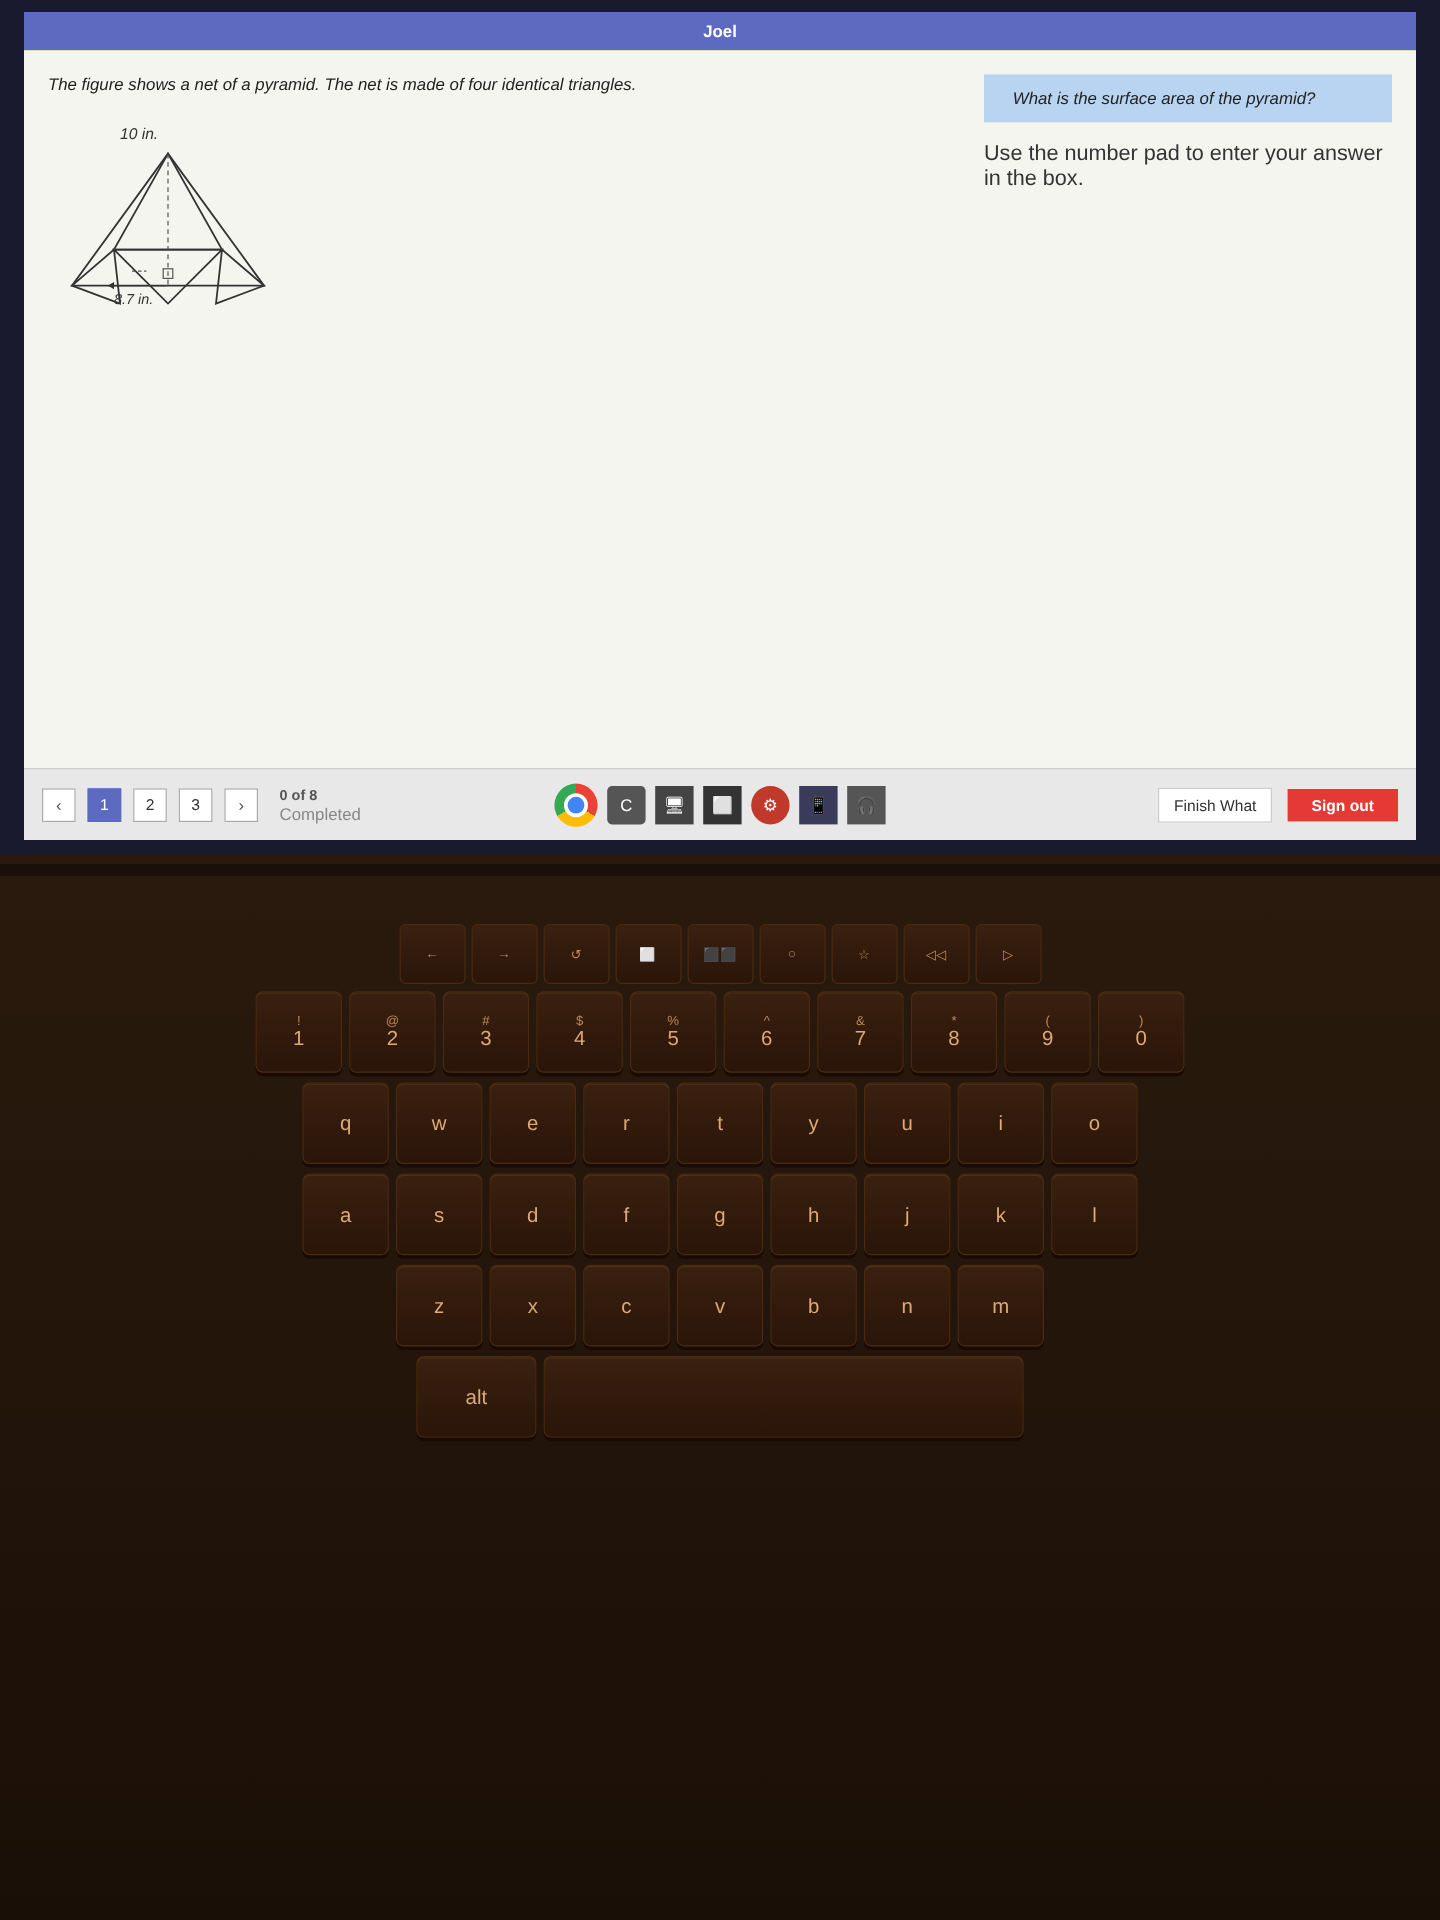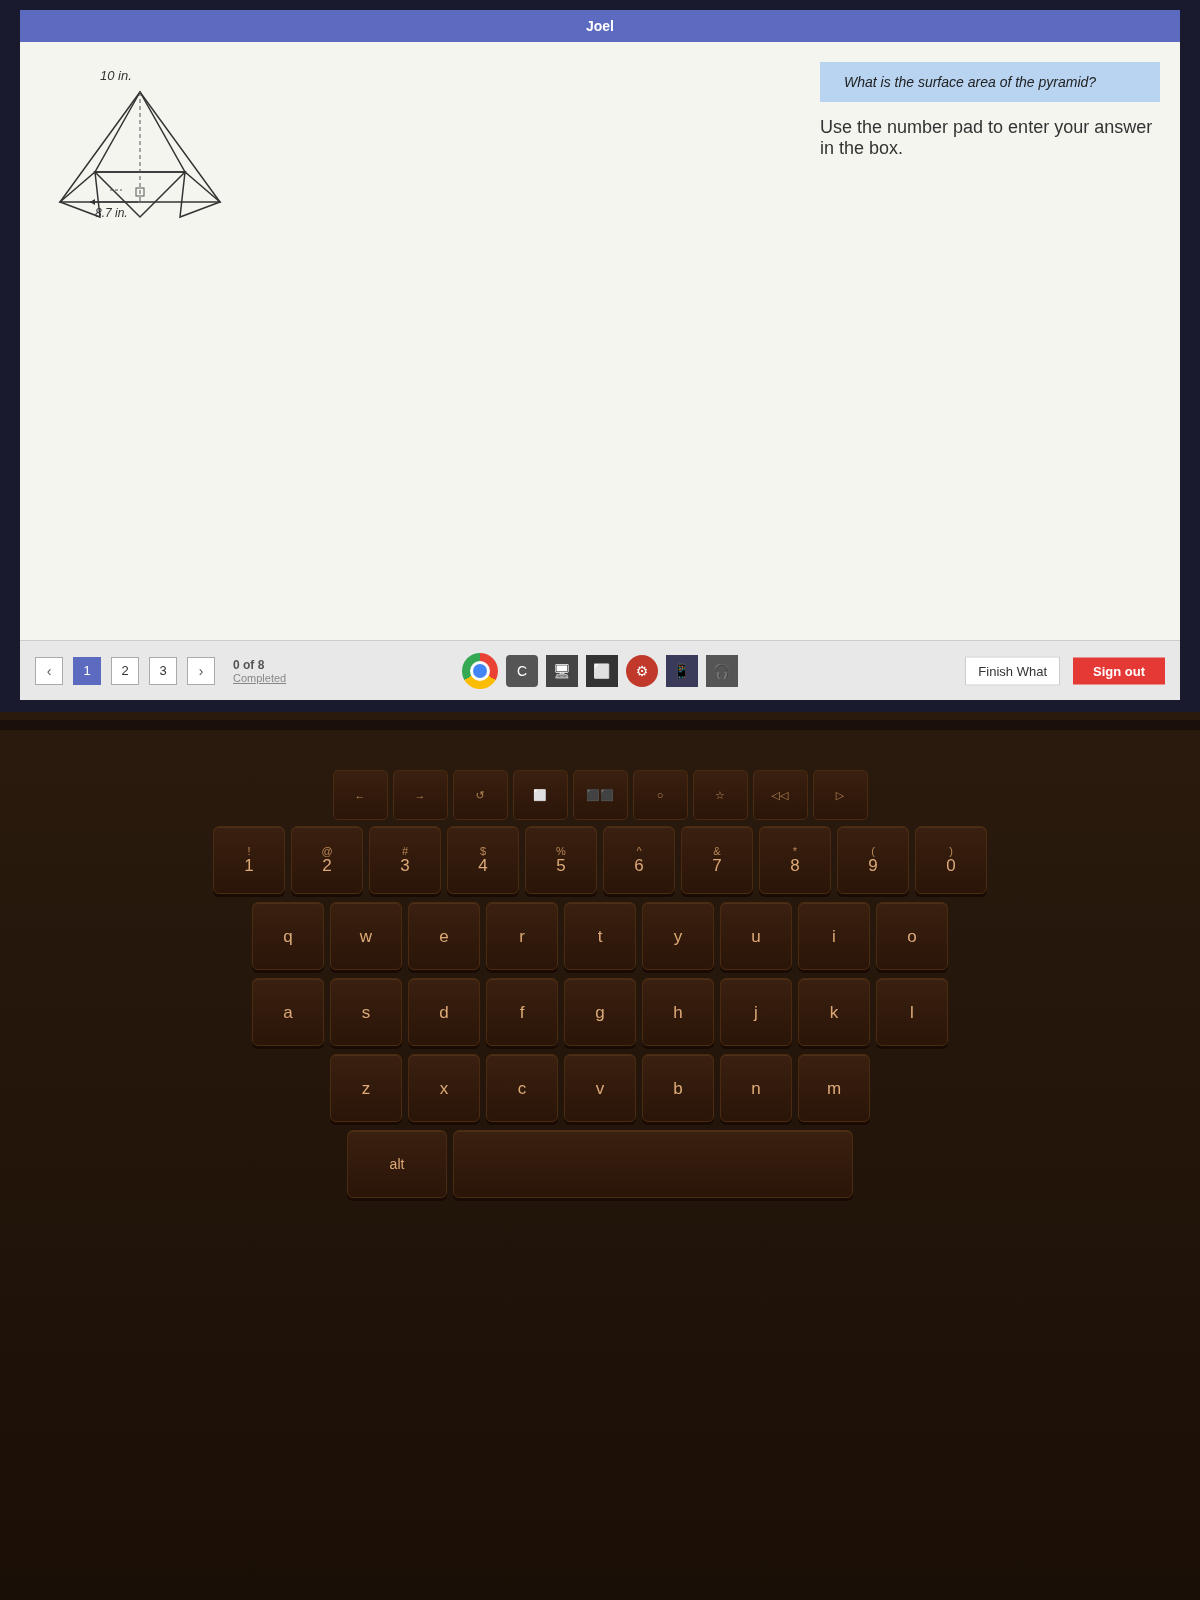--- a/index.html
+++ b/index.html
@@ -354,20 +354,21 @@
 
     <div class="title-bar">
       <span>Joel</span>
     </div>
 
     <div class="content-area">
 
       <div class="question-area">
 
         <div class="left-panel">
+          <p class="question-text">The figure shows a net of a pyramid. The net is made of four identical triangles.</p>
 
           <div class="pyramid-figure">
             <svg class="pyramid-svg" viewBox="0 0 200 200" xmlns="http://www.w3.org/2000/svg">
 
               <text x="60" y="18" font-size="13" fill="#333" font-style="italic">10 in.</text>
 
               <polygon points="100,30 20,140 180,140" fill="none" stroke="#333" stroke-width="1.5"></polygon>
 
               <polygon points="100,30 55,110 145,110" fill="none" stroke="#333" stroke-width="1.5"></polygon>
 
@@ -404,21 +405,21 @@
         <button class="nav-btn">‹</button>
 
         <button class="nav-number active">1</button>
         <button class="nav-number">2</button>
         <button class="nav-number">3</button>
 
         <button class="nav-btn">›</button>
 
         <div style="margin-left:8px;">
           <div style="font-size:12px;color:#555;font-weight:bold;">0 of 8</div>
-          <div style="font-size:11px;color:#888;text-decoration:underline;">Completed</div>
+          <div style="font-size:14px;color:#888;">Completed</div>
         </div>
 
         <div class="taskbar-icons">
 
           <div class="taskbar-icon chrome"></div>
 
           <div class="taskbar-icon-square" style="border-radius:4px;background:#555;">C</div>
 
           <div class="taskbar-icon-square" style="background:#444;">🖥</div>
 
@@ -580,21 +581,21 @@
       <div class="key">
           <span class="main-char">n</span>
         </div>
       <div class="key">
           <span class="main-char">m</span>
         </div>
     </div>
 
     <div class="key-row">
       <div class="key" style="min-width:100px;">
-          <span class="main-char" style="font-size:14px;text-align:center;">alt</span>
+          <span class="main-char" style="font-size:17px;text-align:center;">alt</span>
         </div>
       <div class="key space">
           <span class="main-char"></span>
         </div>
     </div>
 
   </div>
 
 </div>
 

